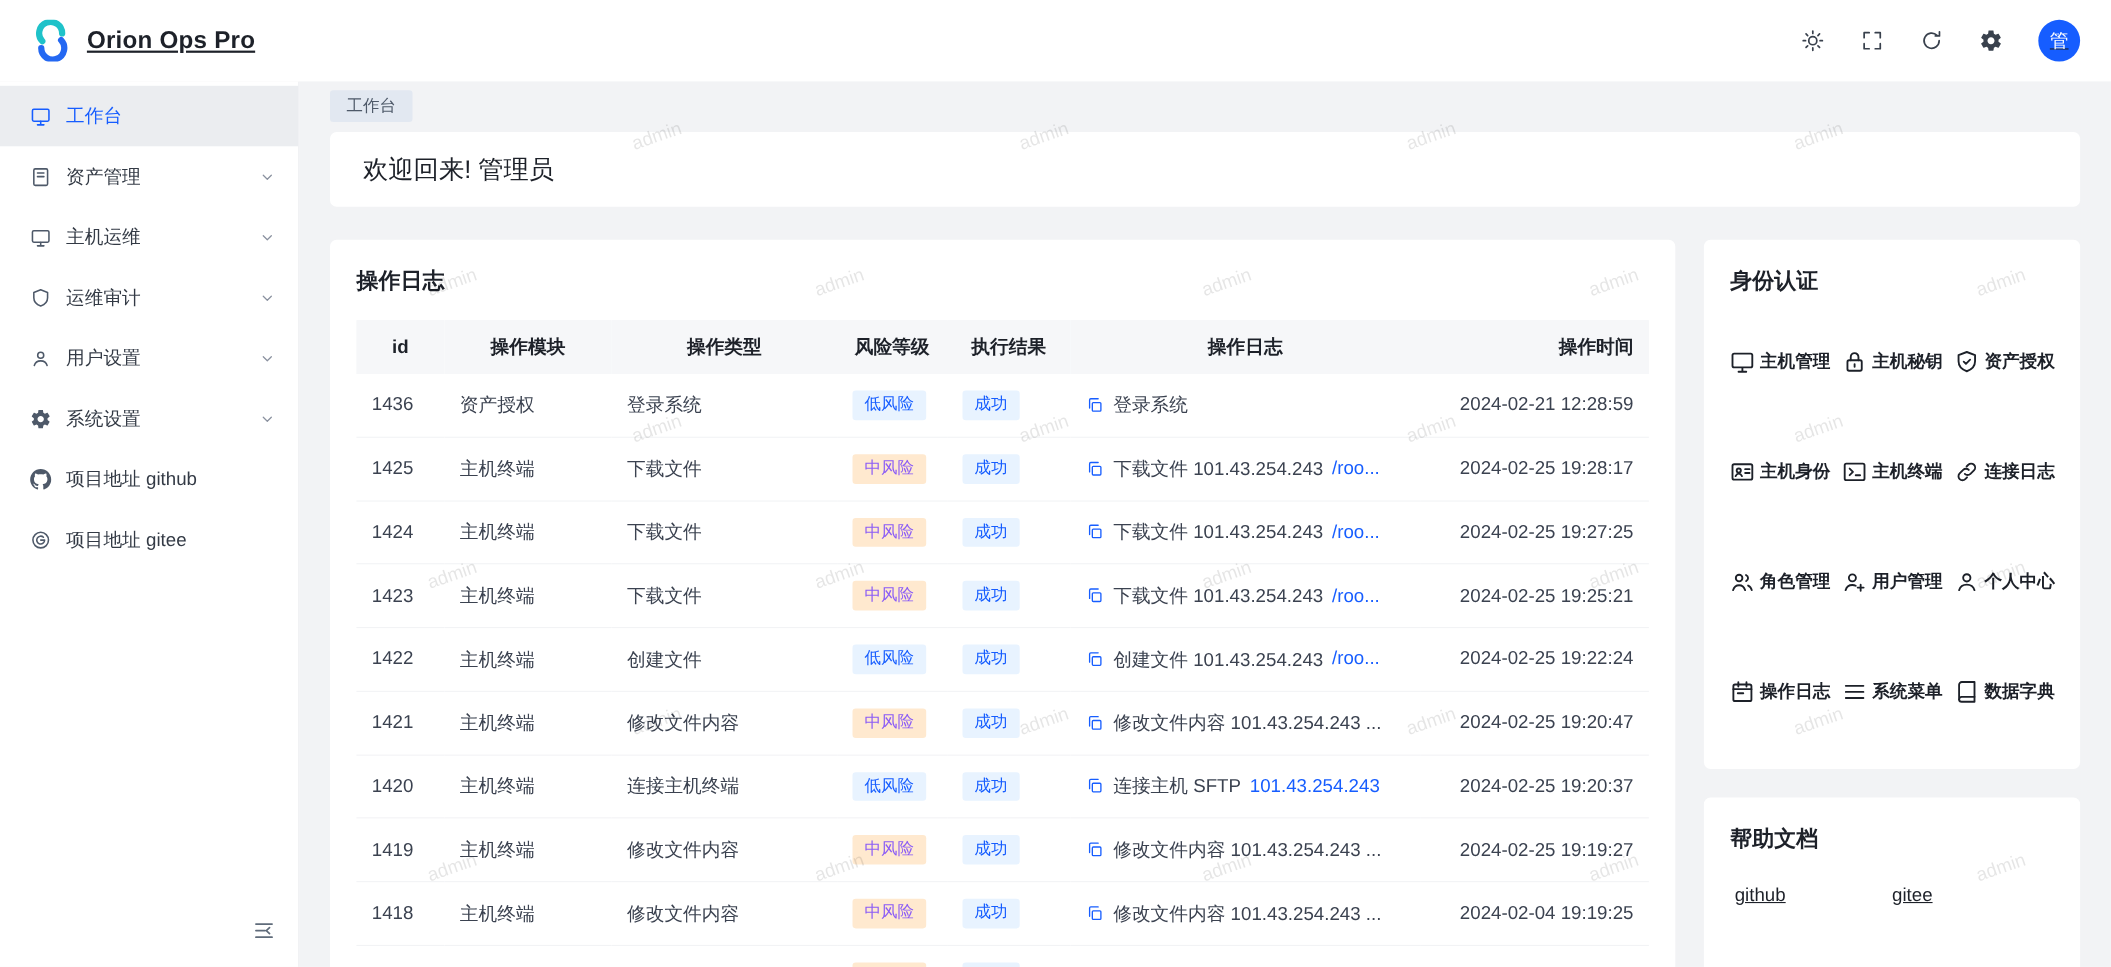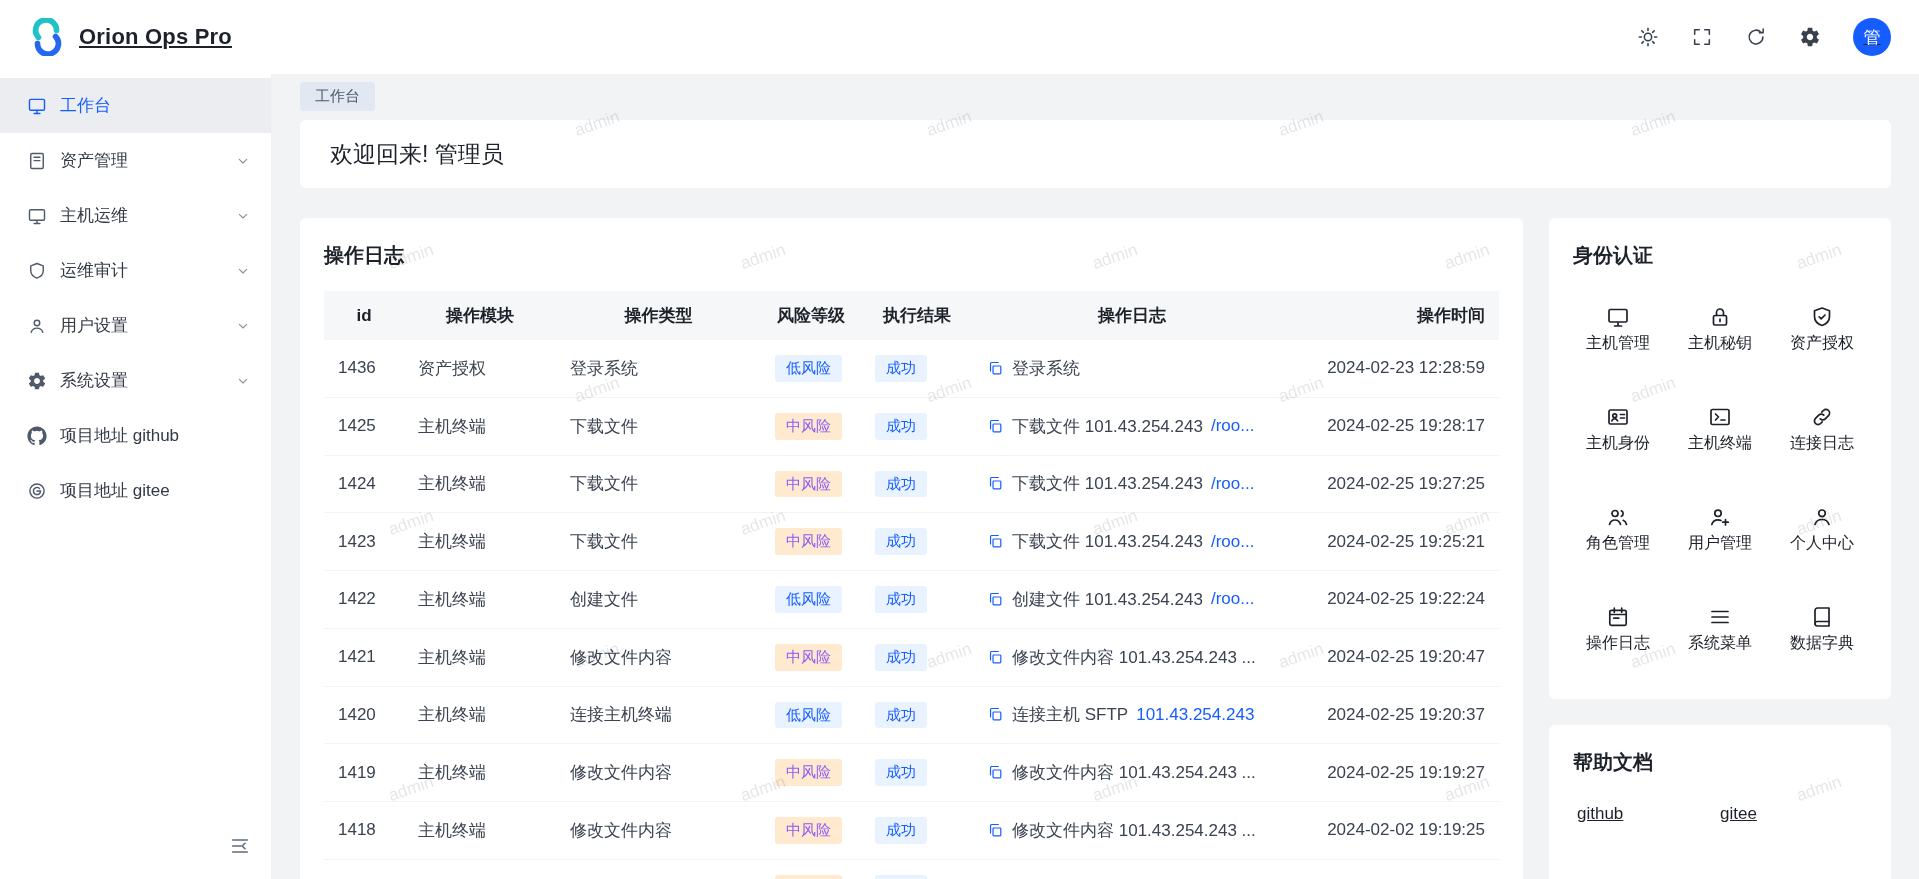--- a/index.html
+++ b/index.html
@@ -54,21 +54,21 @@
   .log-cell { display:flex; align-items:center; gap:8px; min-width:0; }
   .copy-icon { width:17px; height:17px; color:#165dff; flex-shrink:0; display:inline-flex; cursor:pointer; }
   .copy-icon svg { width:100%; height:100%; }
   .log-text { overflow:hidden; text-overflow:ellipsis; }
   .log-link { color:#165dff; cursor:pointer; }
 
   .right-col { width:342px; flex-shrink:0; display:flex; flex-direction:column; gap:26px; }
   .quick-card { padding:24px 18px 20px; }
   .quick-card .card-title { padding-left:6px; }
   .quick-grid { display:grid; grid-template-columns:repeat(3,1fr); margin-top:10px; }
-  .quick-item { height:100px; display:flex; flex-direction:column; align-items:center; justify-content:center; gap:4px; cursor:pointer; border-radius:4px; }
+  .quick-item { height:100px; display:flex; flex-direction:row; align-items:center; justify-content:center; gap:4px; cursor:pointer; border-radius:4px;font-weight:bold; }
   .quick-item .icon { width:24px; height:24px; color:#1d2129; display:inline-flex; }
   .quick-item .icon svg { width:100%; height:100%; }
   .quick-label { font-size:16px; color:#1d2129; white-space:nowrap; }
   .help-card { padding:24px; min-height:170px; }
   .help-links { display:grid; grid-template-columns:1fr 1fr; margin-top:28px; padding:0 4px; }
   .help-link { font-size:17px; color:#1d2129; cursor:pointer;text-decoration:underline; }
 
   
   .watermark { position:absolute; inset:0; pointer-events:none; z-index:30; overflow:hidden; }
   .watermark span { position:absolute; font-size:17px; color:rgba(0,0,0,0.10); transform:rotate(-19deg); white-space:nowrap; }
@@ -265,21 +265,21 @@
                     <div class="log-cell">
                       <span class="copy-icon">
                         <svg viewBox="0 0 24 24" fill="none" stroke="currentColor" stroke-width="1.7" stroke-linecap="round" stroke-linejoin="round">
                           <rect x="8.5" y="8.5" width="11" height="11" rx="1.2"></rect>
                           <path d="M5 15.5V5a1.5 1.5 0 0 1 1.5-1.5H16"></path>
                         </svg>
                       </span>
                       <span class="log-text">登录系统</span>
                     </div>
                   </td>
-                  <td class="cell-time">2024-02-23 12:28:59</td>
+                  <td class="cell-time">2024-02-21 12:28:59</td>
                 </tr>
                 <tr>
                   <td class="cell-id">1425</td>
                   <td class="cell-module">主机终端</td>
                   <td class="cell-type">下载文件</td>
                   <td class="cell-risk"><span class="chip medium">中风险</span></td>
                   <td class="cell-result"><span class="chip success">成功</span></td>
                   <td class="cell-log">
                     <div class="log-cell">
                       <span class="copy-icon">
@@ -422,21 +422,21 @@
                     <div class="log-cell">
                       <span class="copy-icon">
                         <svg viewBox="0 0 24 24" fill="none" stroke="currentColor" stroke-width="1.7" stroke-linecap="round" stroke-linejoin="round">
                           <rect x="8.5" y="8.5" width="11" height="11" rx="1.2"></rect>
                           <path d="M5 15.5V5a1.5 1.5 0 0 1 1.5-1.5H16"></path>
                         </svg>
                       </span>
                       <span class="log-text">修改文件内容 101.43.254.243 ...</span>
                     </div>
                   </td>
-                  <td class="cell-time">2024-02-02 19:19:25</td>
+                  <td class="cell-time">2024-02-04 19:19:25</td>
                 </tr>
                 <tr>
                   <td class="cell-id">1417</td>
                   <td class="cell-module">主机终端</td>
                   <td class="cell-type">修改文件内容</td>
                   <td class="cell-risk"><span class="chip medium">中风险</span></td>
                   <td class="cell-result"><span class="chip success">成功</span></td>
                   <td class="cell-log">
                     <div class="log-cell">
                       <span class="log-text">修改文件内容 101.43.254.243 ...</span>

